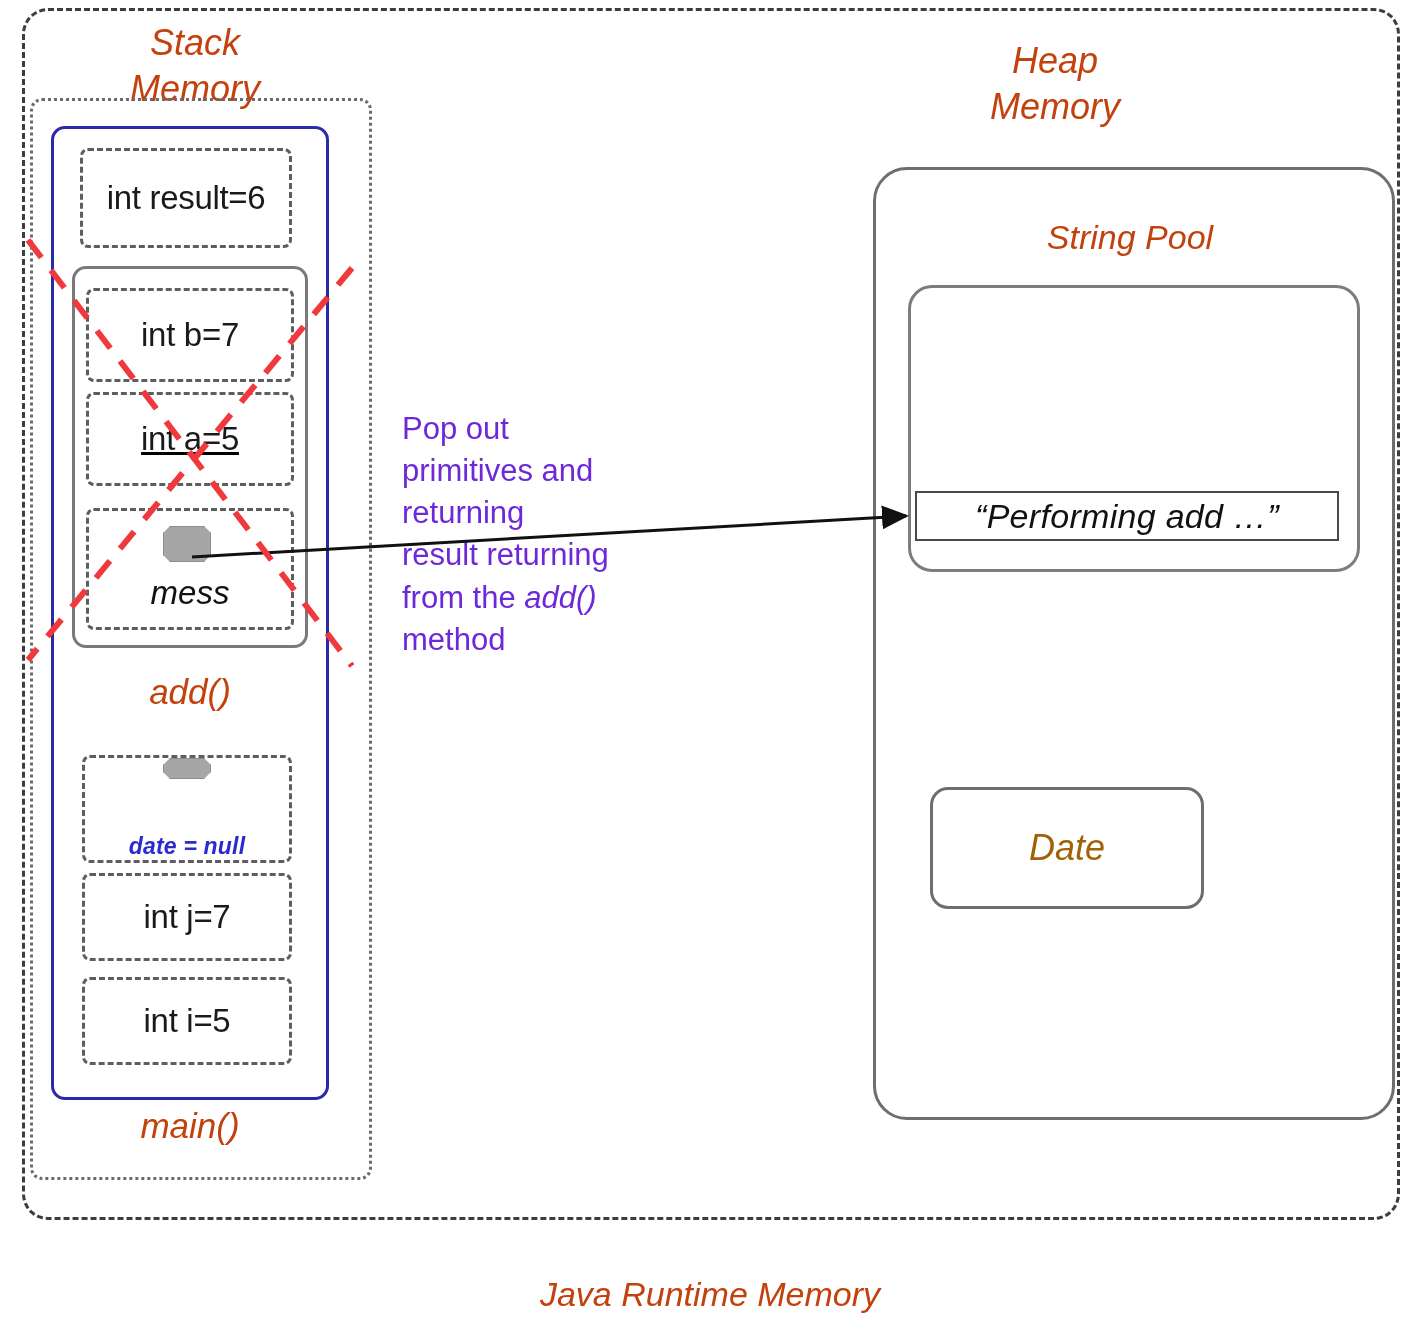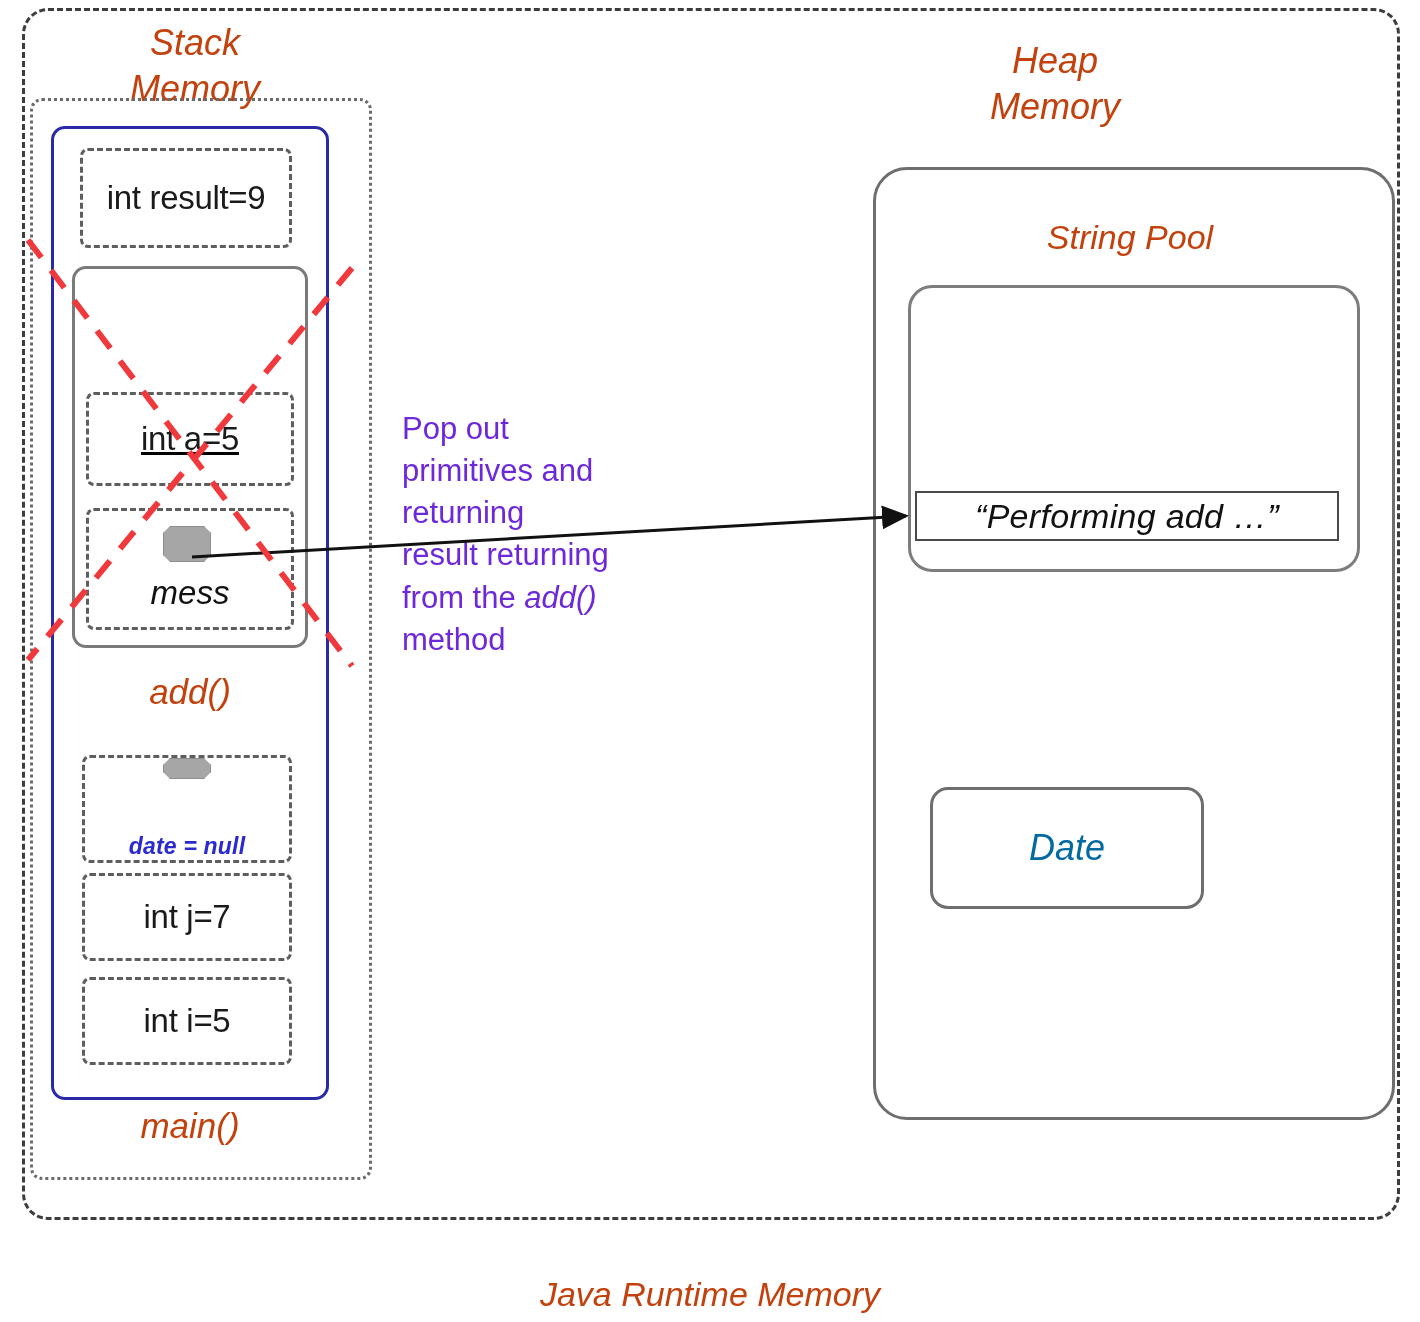--- a/index.html
+++ b/index.html
@@ -157,21 +157,21 @@
     border: 3px solid #6e6e6e;
     border-radius: 18px;
     background: #ffffff;
     display: flex;
     align-items: center;
     justify-content: center;
   }
   .date-obj-text {
     font-size: 36px;
     font-style: italic;
-    color: #0369a1;
+    color: #a16207;
   }
 
   
   .annot {
     left: 402px; top: 408px;
     width: 232px;
     font-size: 31px;
     color: #6d28d9;
     line-height: 1.36;
   }
@@ -194,23 +194,26 @@
 Memory</div>
 
   <div class="abs stack-frame"></div>
 
   <div class="abs main-frame"></div>
 
   <div class="abs add-frame"></div>
 
   <div class="abs slot slot-result">
     <div class="slot-text">int
-result=9</div>
-  </div>
-
+result=6</div>
+  </div>
+
+  <div class="abs slot slot-b">
+    <div class="slot-text">int b=7</div>
+  </div>
 
   <div class="abs slot slot-a">
     <div class="slot-text">int a=5</div>
   </div>
 
   <div class="abs slot slot-mess">
     <div class="ref-chip mess-chip"></div>
     <div class="label-mess">mess</div>
   </div>
 

